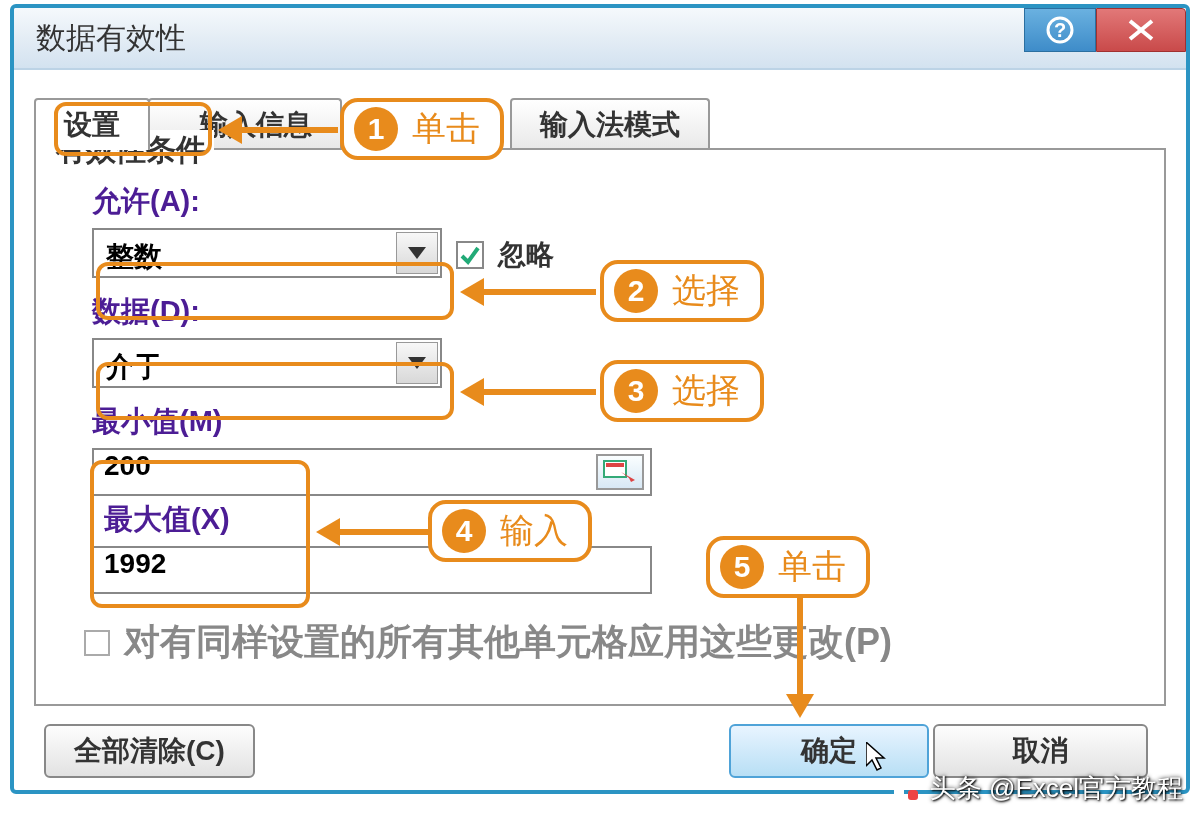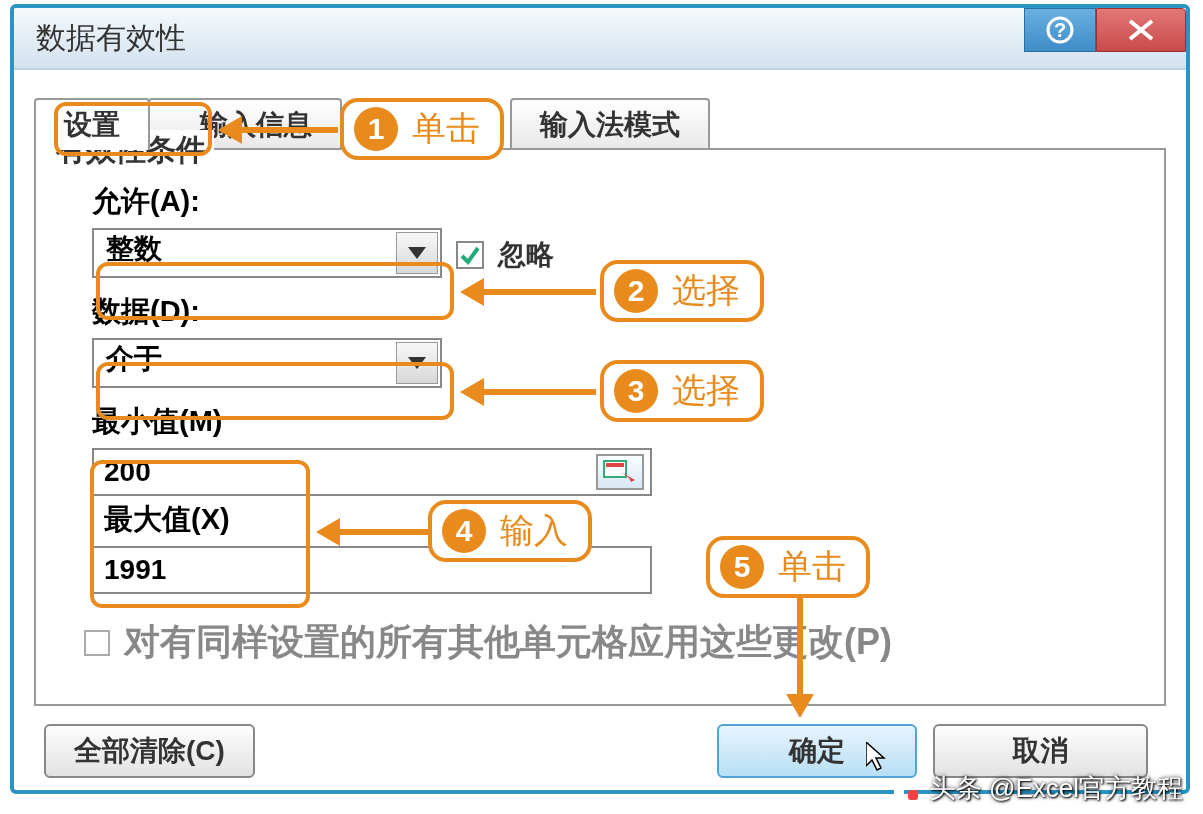--- a/index.html
+++ b/index.html
@@ -99,31 +99,31 @@
     font-size: 30px;
     color: #333;
     background: #fff;
     padding: 0 8px;
     position: absolute;
     top: -20px;
     left: 12px;
   }
   .field-label {
     font-size: 29px;
-    color: #000000;
+    color: #4c1d95;
     margin: 14px 0 6px 32px;
   }
   .combo {
     margin-left: 32px;
     width: 350px;
     height: 50px;
     border: 2px solid #888;
     background: #fff;
     display: flex;
-    align-items: flex-start;
+    align-items: flex-end;
     position: relative;
     font-size: 28px;
     padding-left: 12px;
   }
   .combo-btn {
     position: absolute;
     right: 2px;
     top: 2px;
     bottom: 2px;
     width: 42px;
@@ -135,21 +135,20 @@
   }
   .input-box {
     margin-left: 32px;
     width: 560px;
     height: 48px;
     border: 2px solid #888;
     background: #fff;
     font-size: 28px;
     padding-left: 10px;
     display: flex;
-    align-items: center;
     position: relative;
   }
   .ref-btn {
     position: absolute;
     right: 6px;
     top: 4px;
     width: 48px;
     height: 36px;
     border: 2px solid #999;
     background: linear-gradient(to bottom, #fafeff, #d8e8f5);
@@ -186,21 +185,21 @@
     border: 2px solid #888;
     background: #fff;
     margin-right: 14px;
     display: flex;
     align-items: center;
     justify-content: center;
   }
   .button-row {
     display: flex;
     padding: 18px 18px 0 10px;
-    gap: 16px;
+    gap: 4px;
     justify-content: space-between;
   }
   .btn {
     height: 54px;
     padding: 0 28px;
     border: 2px solid #888;
     border-radius: 6px;
     background: linear-gradient(to bottom, #fdfdfd, #e2e2e2);
     font-size: 28px;
     display: flex;
@@ -353,21 +352,21 @@
           <svg width="34" height="24" viewBox="0 0 34 24">
             <rect x="1" y="1" width="22" height="16" fill="#fff" stroke="#3a7" stroke-width="2"></rect>
             <rect x="3" y="3" width="18" height="4" fill="#d44"></rect>
             <polygon points="18,12 32,20 28,22 26,18" fill="#d44"></polygon>
           </svg>
         </div>
       </div>
 
       <div class="field-label" style="margin-top:4px;margin-left:44px;">最大值(X)</div>
       <div class="input-box">
-        <span>1991</span>
+        <span>1992</span>
       </div>
 
       <div class="chk-row">
         <div class="chk-box"></div>
         <span>对有同样设置的所有其他单元格应用这些更改(P)</span>
       </div>
     </div>
 
     <div class="button-row">
       <div class="btn">全部清除(C)</div>

